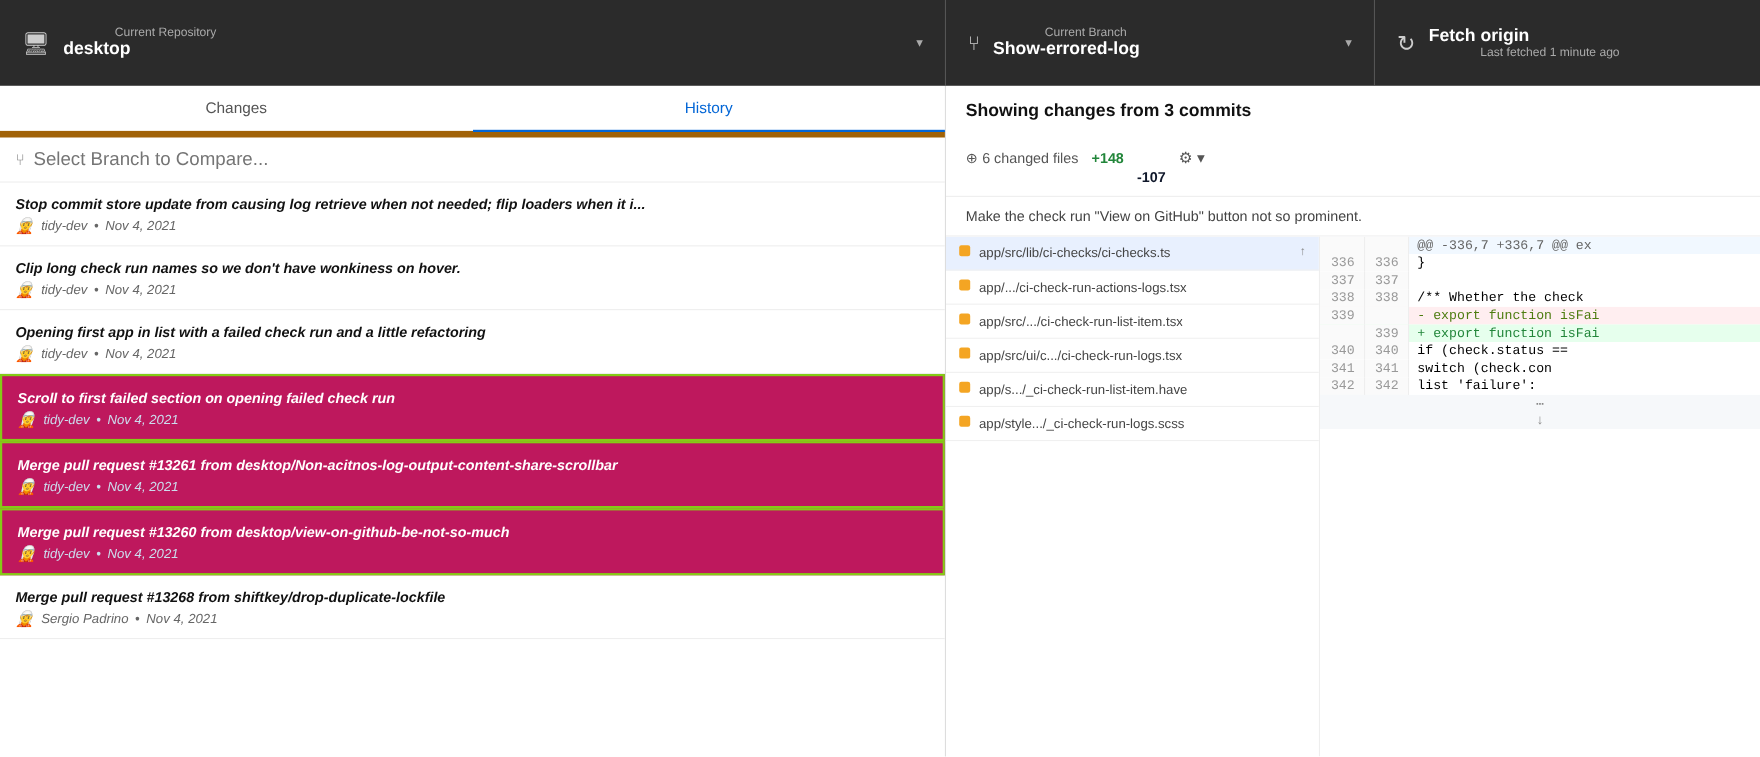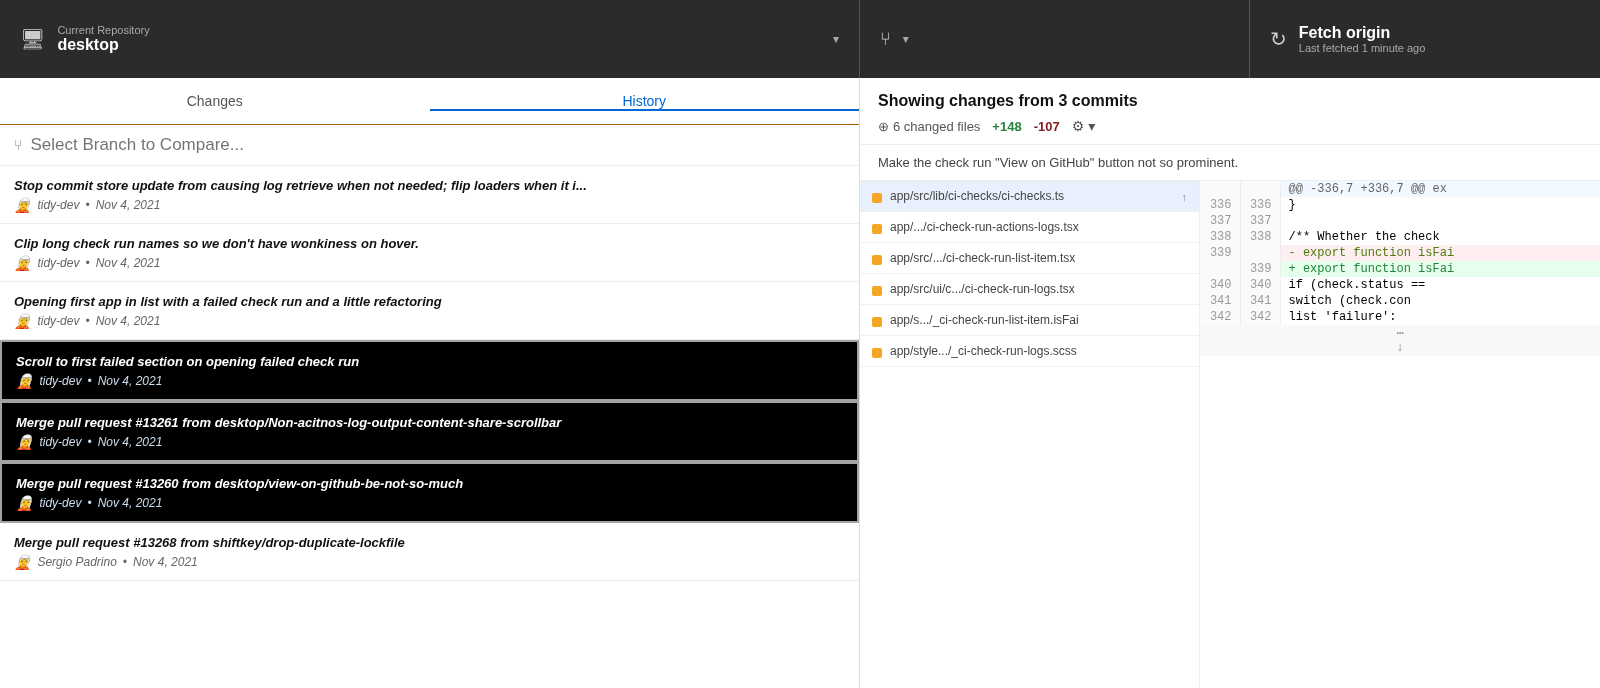--- a/index.html
+++ b/index.html
@@ -41,20 +41,21 @@
       font-size: 20px;
       color: #ccc;
     }
     .top-bar-text-group {
       flex: 1;
     }
     .top-bar-label {
       font-size: 11px;
       color: #aaa;
       display: block;
+      margin-left: 47px;
     }
     .top-bar-value {
       font-size: 16px;
       font-weight: 600;
       color: #fff;
       display: block;
     }
     .top-bar-chevron {
       color: #aaa;
       font-size: 12px;
@@ -77,24 +78,23 @@
       flex-shrink: 0;
       display: flex;
       flex-direction: column;
       border-right: 1px solid #ddd;
       background: #fff;
     }
 
     
     .tabs {
       display: flex;
-      border-bottom: 1px solid #a16207;
+      border-bottom: 6px solid #a16207;
       height: 47px;
       flex-shrink: 0;
-      align-items: center;
     }
     .tab {
       flex: 1;
       display: flex;
       align-items: center;
       justify-content: center;
       font-size: 14px;
       color: #555;
       cursor: pointer;
       border-bottom: 2px solid transparent;
@@ -133,22 +133,22 @@
       flex: 1;
       overflow-y: auto;
       font-style: italic;
     }
     .commit-item {
       padding: 12px 14px 10px 14px;
       border-bottom: 1px solid #eee;
       cursor: pointer;
     }
     .commit-item.selected {
-      background: #000000;
-      border: 2px solid #a3a3a3;
+      background: #be185d;
+      border: 2px solid #84cc16;
       color: #fff;
     }
     .commit-item.selected .commit-meta {
       color: #cde;
     }
     .commit-title {
       font-size: 13px;
       font-weight: 600;
       color: #111;
       margin-bottom: 4px;
@@ -201,22 +201,23 @@
       align-items: center;
       gap: 4px;
       color: #555;
     }
     .additions {
       color: #22863a;
       font-weight: 600;
       text-align: right;
     }
     .deletions {
-      color: #7f1d1d;
+      color: #0f172a;
       font-weight: 600;
+      margin-top: 35px;
     }
     .settings-icon {
       color: #555;
       font-size: 14px;
       cursor: pointer;
     }
 
     .commit-description {
       padding: 10px 18px;
       font-size: 13px;
@@ -233,21 +234,21 @@
     }
 
     .file-list {
       width: 340px;
       flex-shrink: 0;
       border-right: 1px solid #eee;
       overflow-y: auto;
     }
     .file-item {
       display: flex;
-      align-items: flex-end;
+      align-items: flex-start;
       gap: 8px;
       padding: 8px 12px;
       font-size: 12px;
       color: #444;
       border-bottom: 1px solid #f0f0f0;
       cursor: pointer;
     }
     .file-item.active {
       background: #e8f0fe;
     }
@@ -325,20 +326,24 @@
     <span class="top-bar-icon">🖥</span>
     <div class="top-bar-text-group">
       <span class="top-bar-label">Current Repository</span>
       <span class="top-bar-value">desktop</span>
     </div>
     <span class="top-bar-chevron">▾</span>
   </div>
 
   <div class="top-bar-section branch-section">
     <span class="top-bar-icon" style="font-size:18px;">⑂</span>
+    <div class="top-bar-text-group">
+      <span class="top-bar-label">Current Branch</span>
+      <span class="top-bar-value">Show-errored-log</span>
+    </div>
     <span class="top-bar-chevron">▾</span>
   </div>
 
   <div class="top-bar-section fetch-section">
     <span class="fetch-icon">↻</span>
     <div class="top-bar-text-group">
       <span class="top-bar-value">Fetch origin</span>
       <span class="top-bar-label">Last fetched 1 minute ago</span>
     </div>
   </div>
@@ -459,21 +464,21 @@
     <span class="file-name">app/src/.../ci-check-run-list-item.tsx</span>
 
   </div>
           <div class="file-item">
     <span class="file-dot"></span>
     <span class="file-name">app/src/ui/c.../ci-check-run-logs.tsx</span>
 
   </div>
           <div class="file-item">
     <span class="file-dot"></span>
-    <span class="file-name">app/s.../_ci-check-run-list-item.isFai</span>
+    <span class="file-name">app/s.../_ci-check-run-list-item.have</span>
 
   </div>
           <div class="file-item">
     <span class="file-dot"></span>
     <span class="file-name">app/style.../_ci-check-run-logs.scss</span>
 
   </div>
         </div>
 
       <div class="diff-view">

